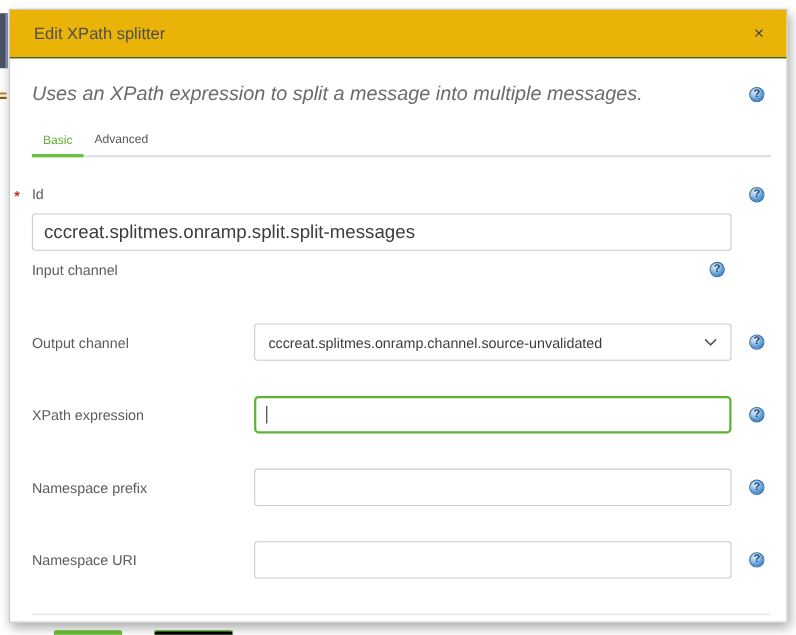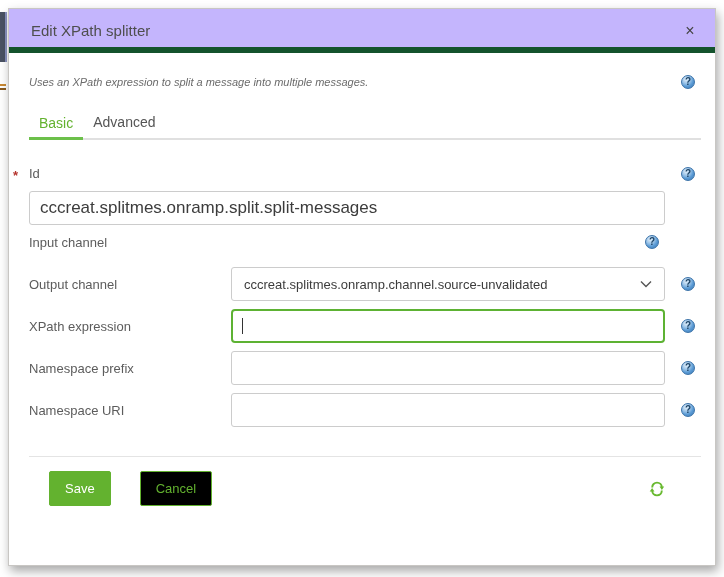--- a/index.html
+++ b/index.html
@@ -20,55 +20,55 @@
   .bg-tick-1 { position: absolute; left: 0; top: 84px; width: 6px; height: 2px; background: #c98933; }
   .bg-tick-2 { position: absolute; left: 0; top: 88px; width: 6px; height: 2px; background: #8a5a1e; }
 
   
   .modal {
     position: absolute; left: 8px; top: 8px; width: 708px; height: 558px;
     background: #fff; border: 1px solid #c8c6c3;
     box-shadow: 2px 5px 10px rgba(0,0,0,0.35);
   }
   .modal-header {
-    height: 44px; background: #c4b5fd; border-bottom: 6px solid #14532d;
+    height: 44px; background: #eab308; border-bottom: 1px solid #14532d;
     position: relative;
   }
   .modal-title {
     line-height: 44px; padding-left: 22px; font-size: 15px; color: #4e4e4e;
   }
   .close-btn {
     position: absolute; right: 10px; top: 0; width: 30px; height: 44px;
     background: none; border: none; font-size: 16px; color: #444; cursor: pointer;
     font-family: "Liberation Sans", sans-serif; font-weight: 400;
   }
 
   .modal-body { padding: 0 14px 0 20px; }
 
   
   .desc-row {
     margin-top: 22px; display: grid; grid-template-columns: 1fr 36px; align-items: center;
   }
-  .desc-text { font-style: italic; font-size: 11px; color: #6b6b6b; }
+  .desc-text { font-style: italic; font-size: 18px; color: #6b6b6b; }
 
   .help-icon {
     width: 14px; height: 14px; border-radius: 50%;
     background: radial-gradient(circle at 35% 28%, #e3f0fb 0%, #9cc4e8 35%, #5b9bd5 60%, #3a78b5 100%);
     border: 1px solid #3a72a8;
     color: #1d4466; font-size: 10px; font-weight: bold; line-height: 12px;
     text-align: center; justify-self: end; margin-right: 6px;
     cursor: pointer; flex: 0 0 auto;
   }
 
   
   .tabs {
     margin-top: 18px; display: flex; border-bottom: 2px solid #e0e0e0;
   }
   .tab {
-    padding: 7px 10px 8px 10px; font-size: 14px; color: #555; cursor: pointer;
+    padding: 7px 10px 8px 10px; font-size: 11px; color: #555; cursor: pointer;
     background: none; border: none; font-family: "Liberation Sans", sans-serif;
   }
   .tab.active {
     color: #63b22f; border-bottom: 3px solid #6cc04a; margin-bottom: -2px; padding-bottom: 5px;
   }
 
   
   .id-block { margin-top: 26px; }
   .id-label-row {
     position: relative; display: grid; grid-template-columns: 1fr 36px;
@@ -81,21 +81,21 @@
 
   .text-input {
     height: 34px; border: 1px solid #ccc; border-radius: 3px; background: #fff;
     font-family: "Liberation Sans", sans-serif; font-size: 17px; color: #3c3c3c;
     padding: 0 10px; outline: none; width: 100%;
   }
   .id-input-row { display: grid; grid-template-columns: 1fr 36px; }
 
   .field-row {
     display: grid; grid-template-columns: 202px 434px 1fr;
-    align-items: center; margin-bottom: 8px; min-height: 34px;
+    align-items: center; margin-bottom: 32px; min-height: 34px;
   }
 
   .select-box {
     height: 34px; border: 1px solid #ccc; border-radius: 3px; background: #fff;
     display: flex; align-items: center; padding: 0 12px; cursor: pointer;
   }
   .select-value { flex: 1; font-size: 13px; color: #3c3c3c; white-space: nowrap; overflow: hidden; }
   .chevron { flex: 0 0 auto; margin-left: 8px; display: flex; }
 
   .control-wrap { position: relative; }

